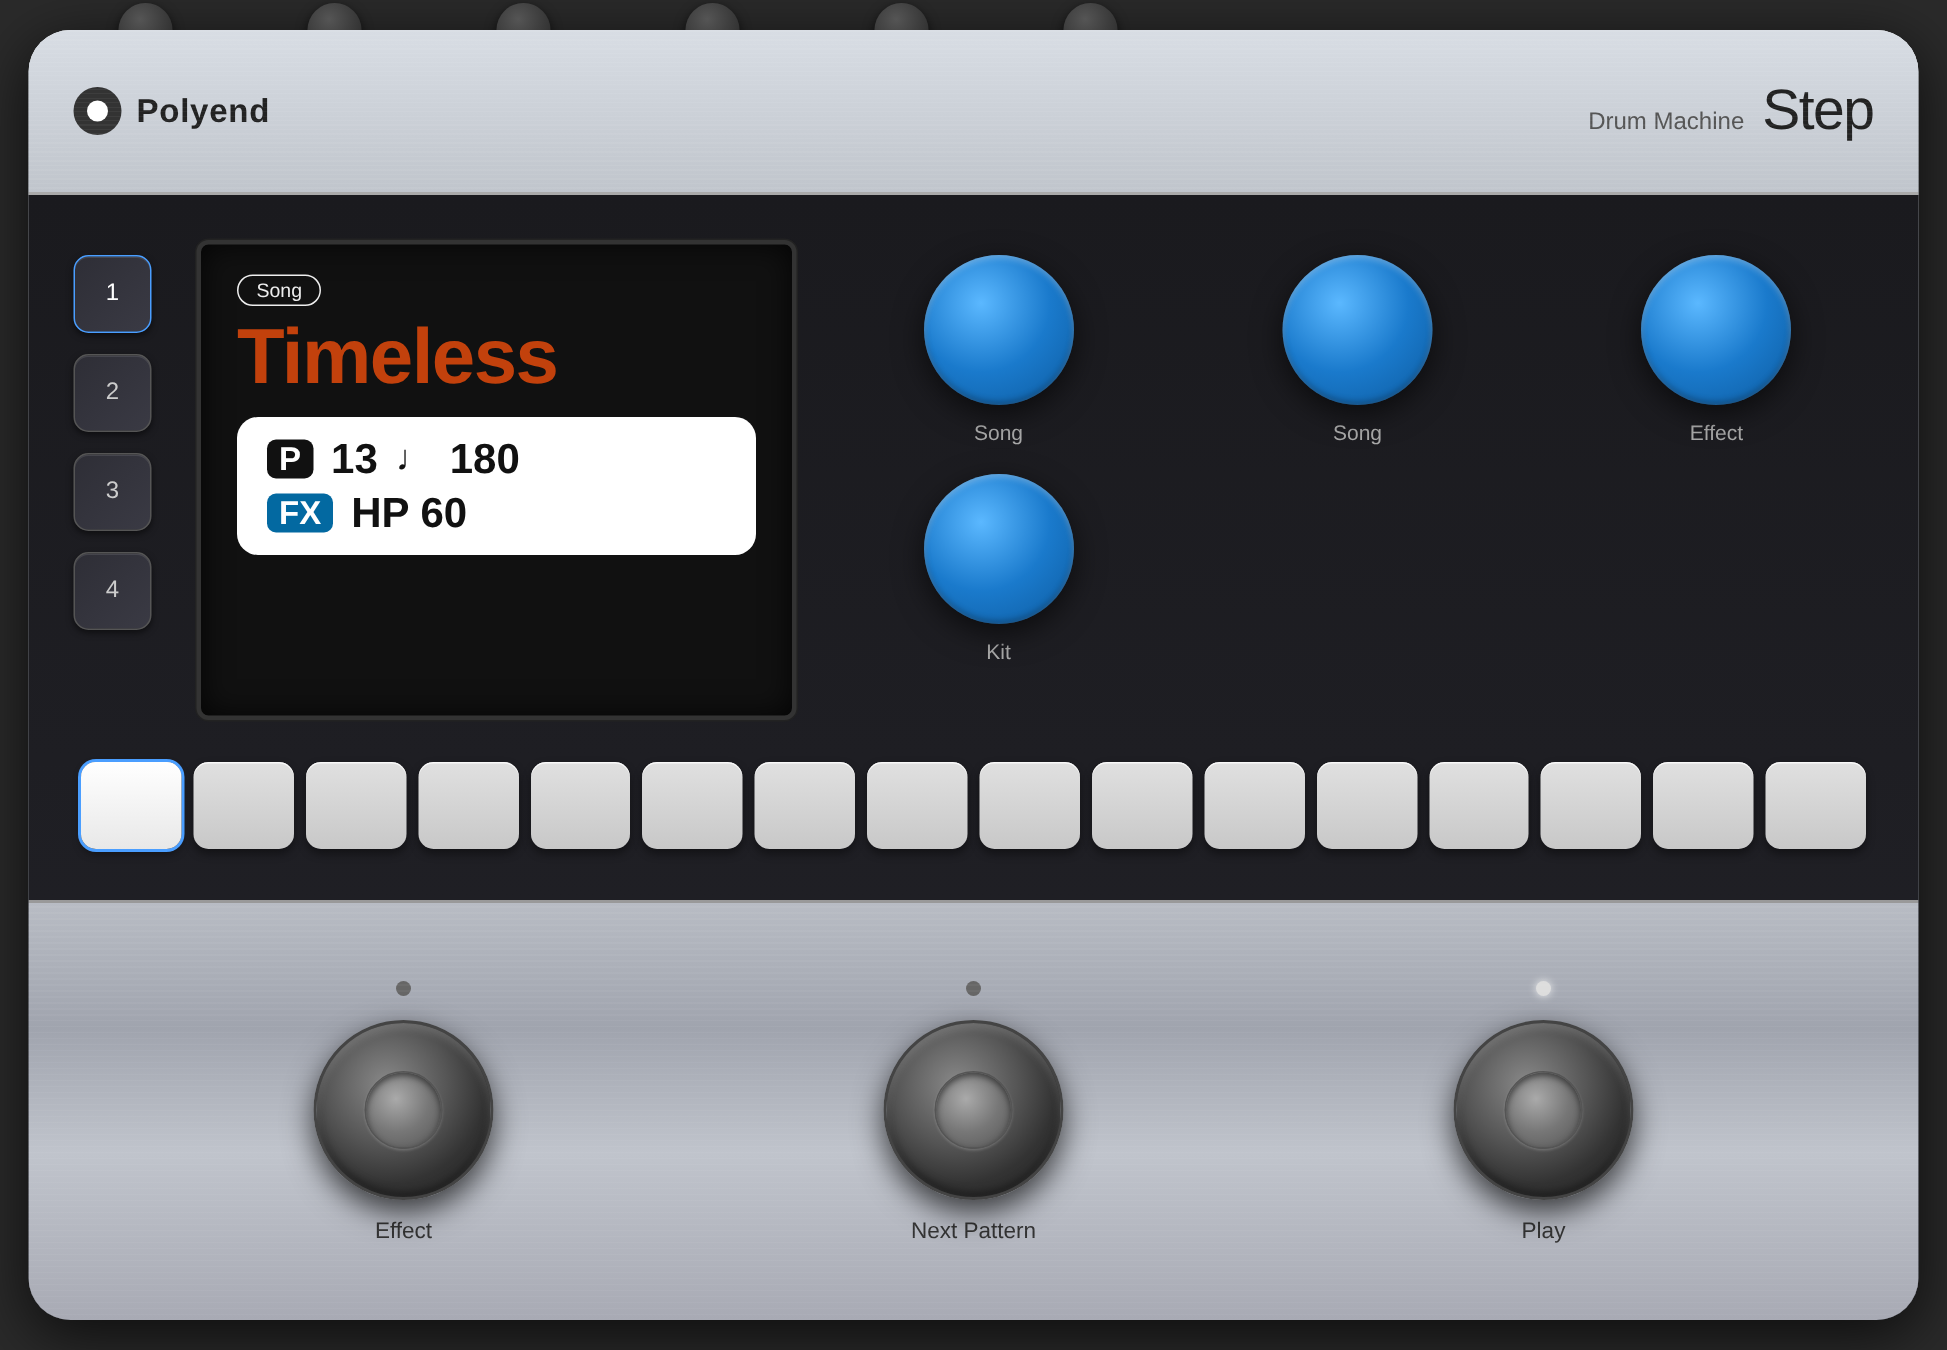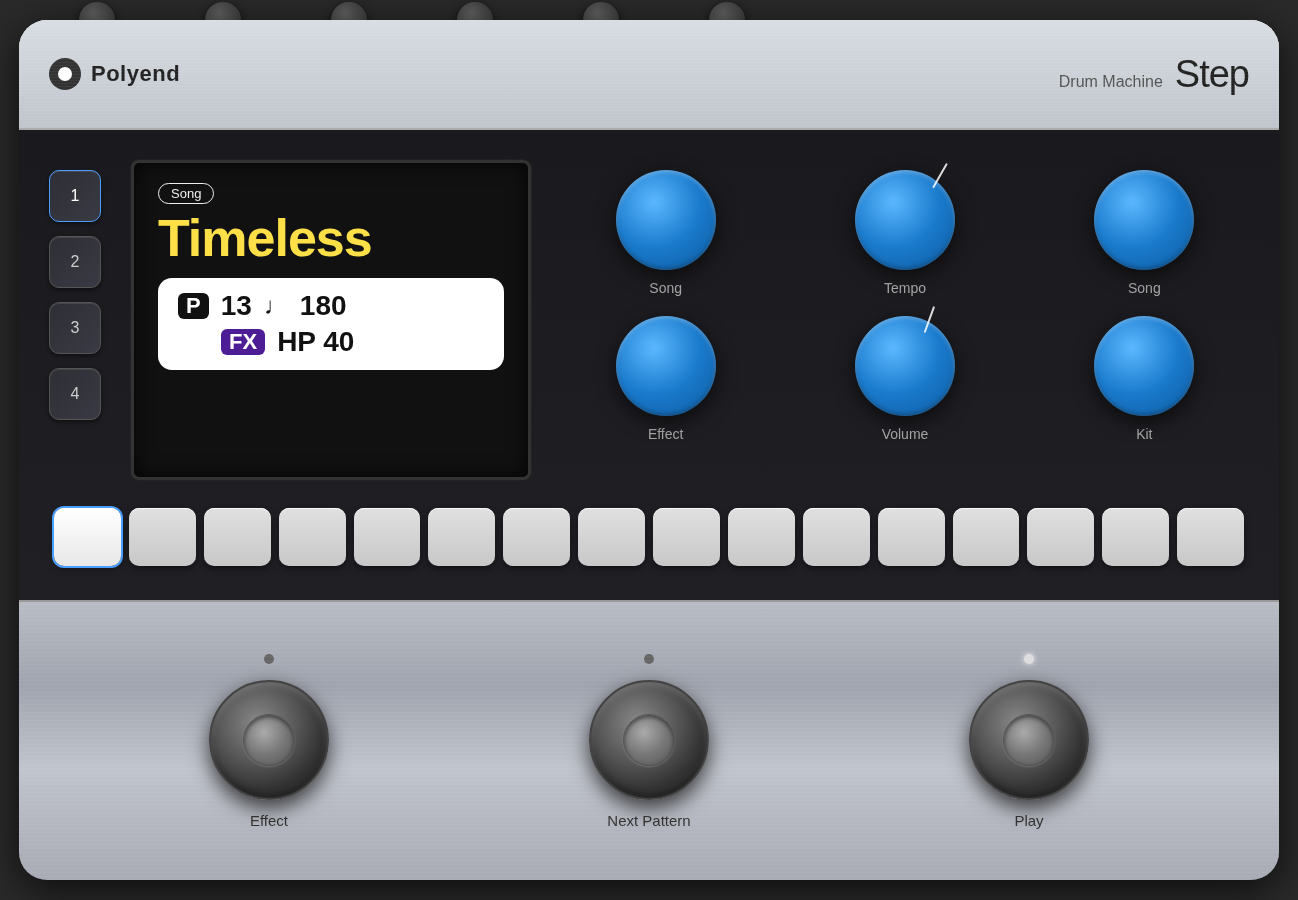--- a/index.html
+++ b/index.html
@@ -163,21 +163,21 @@
       border: 1.5px solid #eee;
       color: #eee;
       font-size: 13px;
       border-radius: 20px;
       padding: 2px 12px;
       margin-bottom: 8px;
     }
     .screen-title {
       font-size: 52px;
       font-weight: 700;
-      color: #fde047;
+      color: #c2410c;
       letter-spacing: -1px;
       margin-bottom: 14px;
       line-height: 1;
     }
     .screen-info-box {
       background: #fff;
       border-radius: 14px;
       padding: 14px 20px;
       color: #111;
     }
@@ -195,21 +195,21 @@
       background: #222;
       color: #fff;
       font-size: 22px;
       font-weight: 800;
       border-radius: 6px;
       padding: 2px 8px;
       display: inline-flex;
       align-items: center;
     }
     .screen-badge.p-badge { background: #111; }
-    .screen-badge.fx-badge { background: #4c1d95; margin-left: 43px; }
+    .screen-badge.fx-badge { background: #0369a1; }
     .metronome-icon {
       color: #111;
       font-size: 24px;
     }
 
     
     .knobs-section {
       flex: 1;
       display: grid;
       grid-template-columns: repeat(3, 1fr);
@@ -435,47 +435,39 @@
         <div class="screen-title">Timeless</div>
         <div class="screen-info-box">
           <div class="screen-row">
             <span class="screen-badge p-badge">P</span>
             <span>13</span>
             <span class="metronome-icon">♩</span>
             <span>180</span>
           </div>
           <div class="screen-row">
             <span class="screen-badge fx-badge">FX</span>
-            <span>HP 40</span>
+            <span>HP 60</span>
           </div>
         </div>
       </div>
 
       <div class="knobs-section">
 
         <div class="knob-group">
           <div class="knob"></div>
           <span class="knob-label">Song</span>
         </div>
         <div class="knob-group">
-          <div class="knob with-indicator tempo-pos"></div>
-          <span class="knob-label">Tempo</span>
-        </div>
-        <div class="knob-group">
           <div class="knob"></div>
           <span class="knob-label">Song</span>
         </div>
 
         <div class="knob-group">
           <div class="knob"></div>
           <span class="knob-label">Effect</span>
-        </div>
-        <div class="knob-group">
-          <div class="knob with-indicator volume-pos"></div>
-          <span class="knob-label">Volume</span>
         </div>
         <div class="knob-group">
           <div class="knob"></div>
           <span class="knob-label">Kit</span>
         </div>
       </div>
 
     </div>
 
     <div class="step-buttons">

